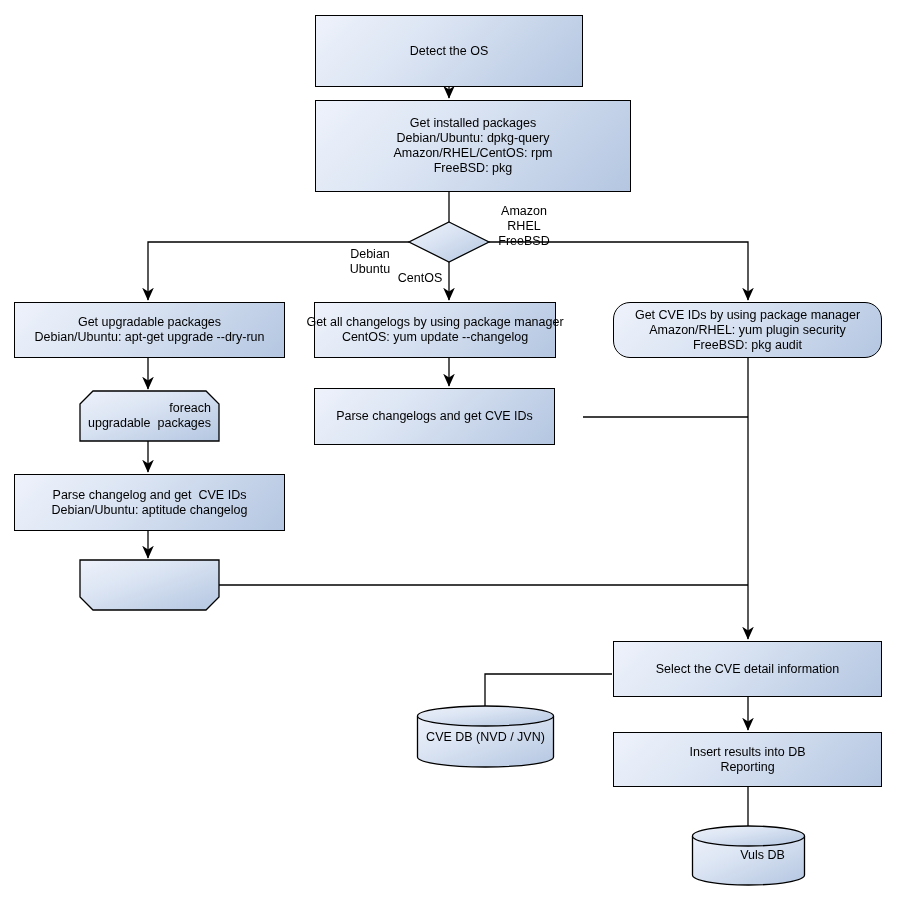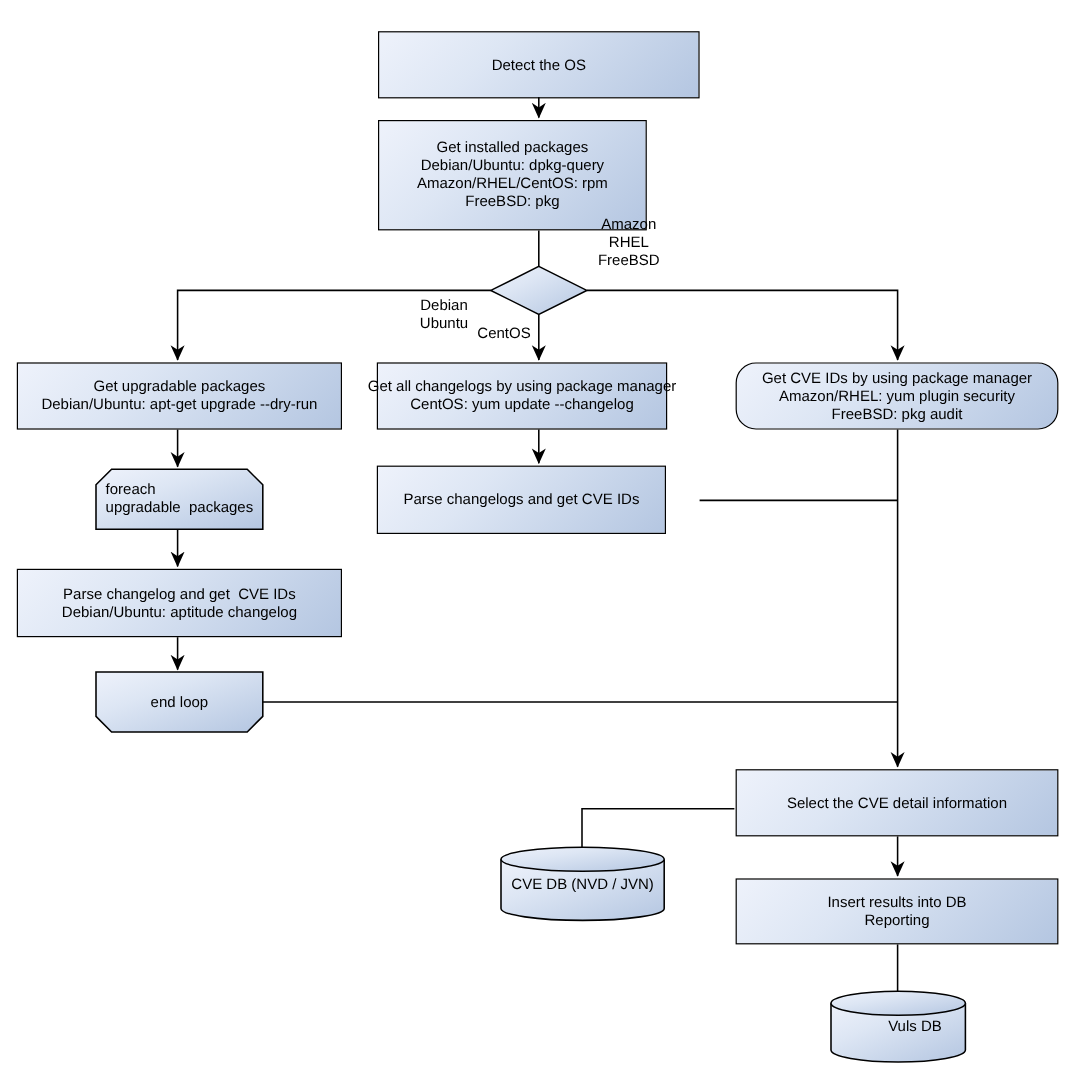--- a/index.html
+++ b/index.html
@@ -11,21 +11,21 @@
   .node{
     position:absolute;box-sizing:border-box;
     border:1px solid #000;
     background:linear-gradient(135deg,#eef2fb 0%,#dde6f4 35%,#b4c6e1 100%);
     display:flex;align-items:center;justify-content:center;
     text-align:center;font-size:12.5px;line-height:15px;white-space:pre;
   }
   .shape-label{
     position:absolute;box-sizing:border-box;background:transparent;border:none;
     display:flex;align-items:center;justify-content:center;
-    text-align:left;font-size:12.5px;line-height:15px;white-space:pre;
+    text-align:right;font-size:12.5px;line-height:15px;white-space:pre;
   }
   .edge-label{
     position:absolute;font-size:12.5px;line-height:15px;white-space:pre;
     text-align:center;
   }
 </style>
 </head>
 <body>
 
 <div id="canvas">
@@ -72,23 +72,23 @@
       <path d="M417.5,716 V757 A68,10 0 0 0 553.5,757 V716" fill="url(#boxgrad)" stroke="#000" stroke-width="1.3"></path>
       <ellipse cx="485.5" cy="716" rx="68" ry="10" fill="url(#boxgrad)" stroke="#000" stroke-width="1.3"></ellipse>
     </g>
 
     <g>
       <path d="M692.5,836 V875 A56,10 0 0 0 804.5,875 V836" fill="url(#boxgrad)" stroke="#000" stroke-width="1.3"></path>
       <ellipse cx="748.5" cy="836" rx="56" ry="10" fill="url(#boxgrad)" stroke="#000" stroke-width="1.3"></ellipse>
     </g>
   </svg>
 
-  <div class="node" style="left:315px;top:26px;width:268px;height:56px;">Detect the OS</div>
+  <div class="node" style="left:315px;top:15px;width:268px;height:72px;">Detect the OS</div>
 
-  <div class="node" style="left:315px;top:100px;width:224px;height:92px;">Get installed packages
+  <div class="node" style="left:315px;top:100px;width:316px;height:92px;">Get installed packages
 Debian/Ubuntu: dpkg-query
 Amazon/RHEL/CentOS: rpm
 FreeBSD: pkg</div>
 
   <div class="node" style="left:14px;top:302px;width:271px;height:56px;">Get upgradable packages
 Debian/Ubuntu: apt-get upgrade --dry-run</div>
 
   <div class="node" style="left:14px;top:474px;width:271px;height:57px;">Parse changelog and get  CVE IDs
 Debian/Ubuntu: aptitude changelog</div>
 
@@ -102,28 +102,27 @@
 FreeBSD: pkg audit</div>
 
   <div class="node" style="left:613px;top:641px;width:269px;height:56px;">Select the CVE detail information</div>
 
   <div class="node" style="left:613px;top:732px;width:269px;height:55px;">Insert results into DB
 Reporting</div>
 
   <div class="shape-label" style="left:80px;top:391px;width:139px;height:50px;">foreach
 upgradable  packages</div>
 
-  <div class="shape-label" style="left:80px;top:560px;width:139px;height:50px;">end loop</div>
 
   <div class="shape-label" style="left:417px;top:712px;width:137px;height:50px;">CVE DB (NVD / JVN)</div>
 
   <div class="shape-label" style="left:692px;top:830px;width:129px;height:50px;padding-left:12px;">Vuls DB</div>
 
   <div class="edge-label" style="left:340px;top:207px;width:60px;margin-top:40px;">Debian
 Ubuntu</div>
 
-  <div class="edge-label" style="left:494px;top:180px;width:60px;text-align:center;">Amazon
+  <div class="edge-label" style="left:494px;top:204px;width:60px;text-align:center;">Amazon
 RHEL
 FreeBSD</div>
 
   <div class="edge-label" style="left:387px;top:271px;width:66px;">CentOS</div>
 
 </div>
 
 </body></html>

